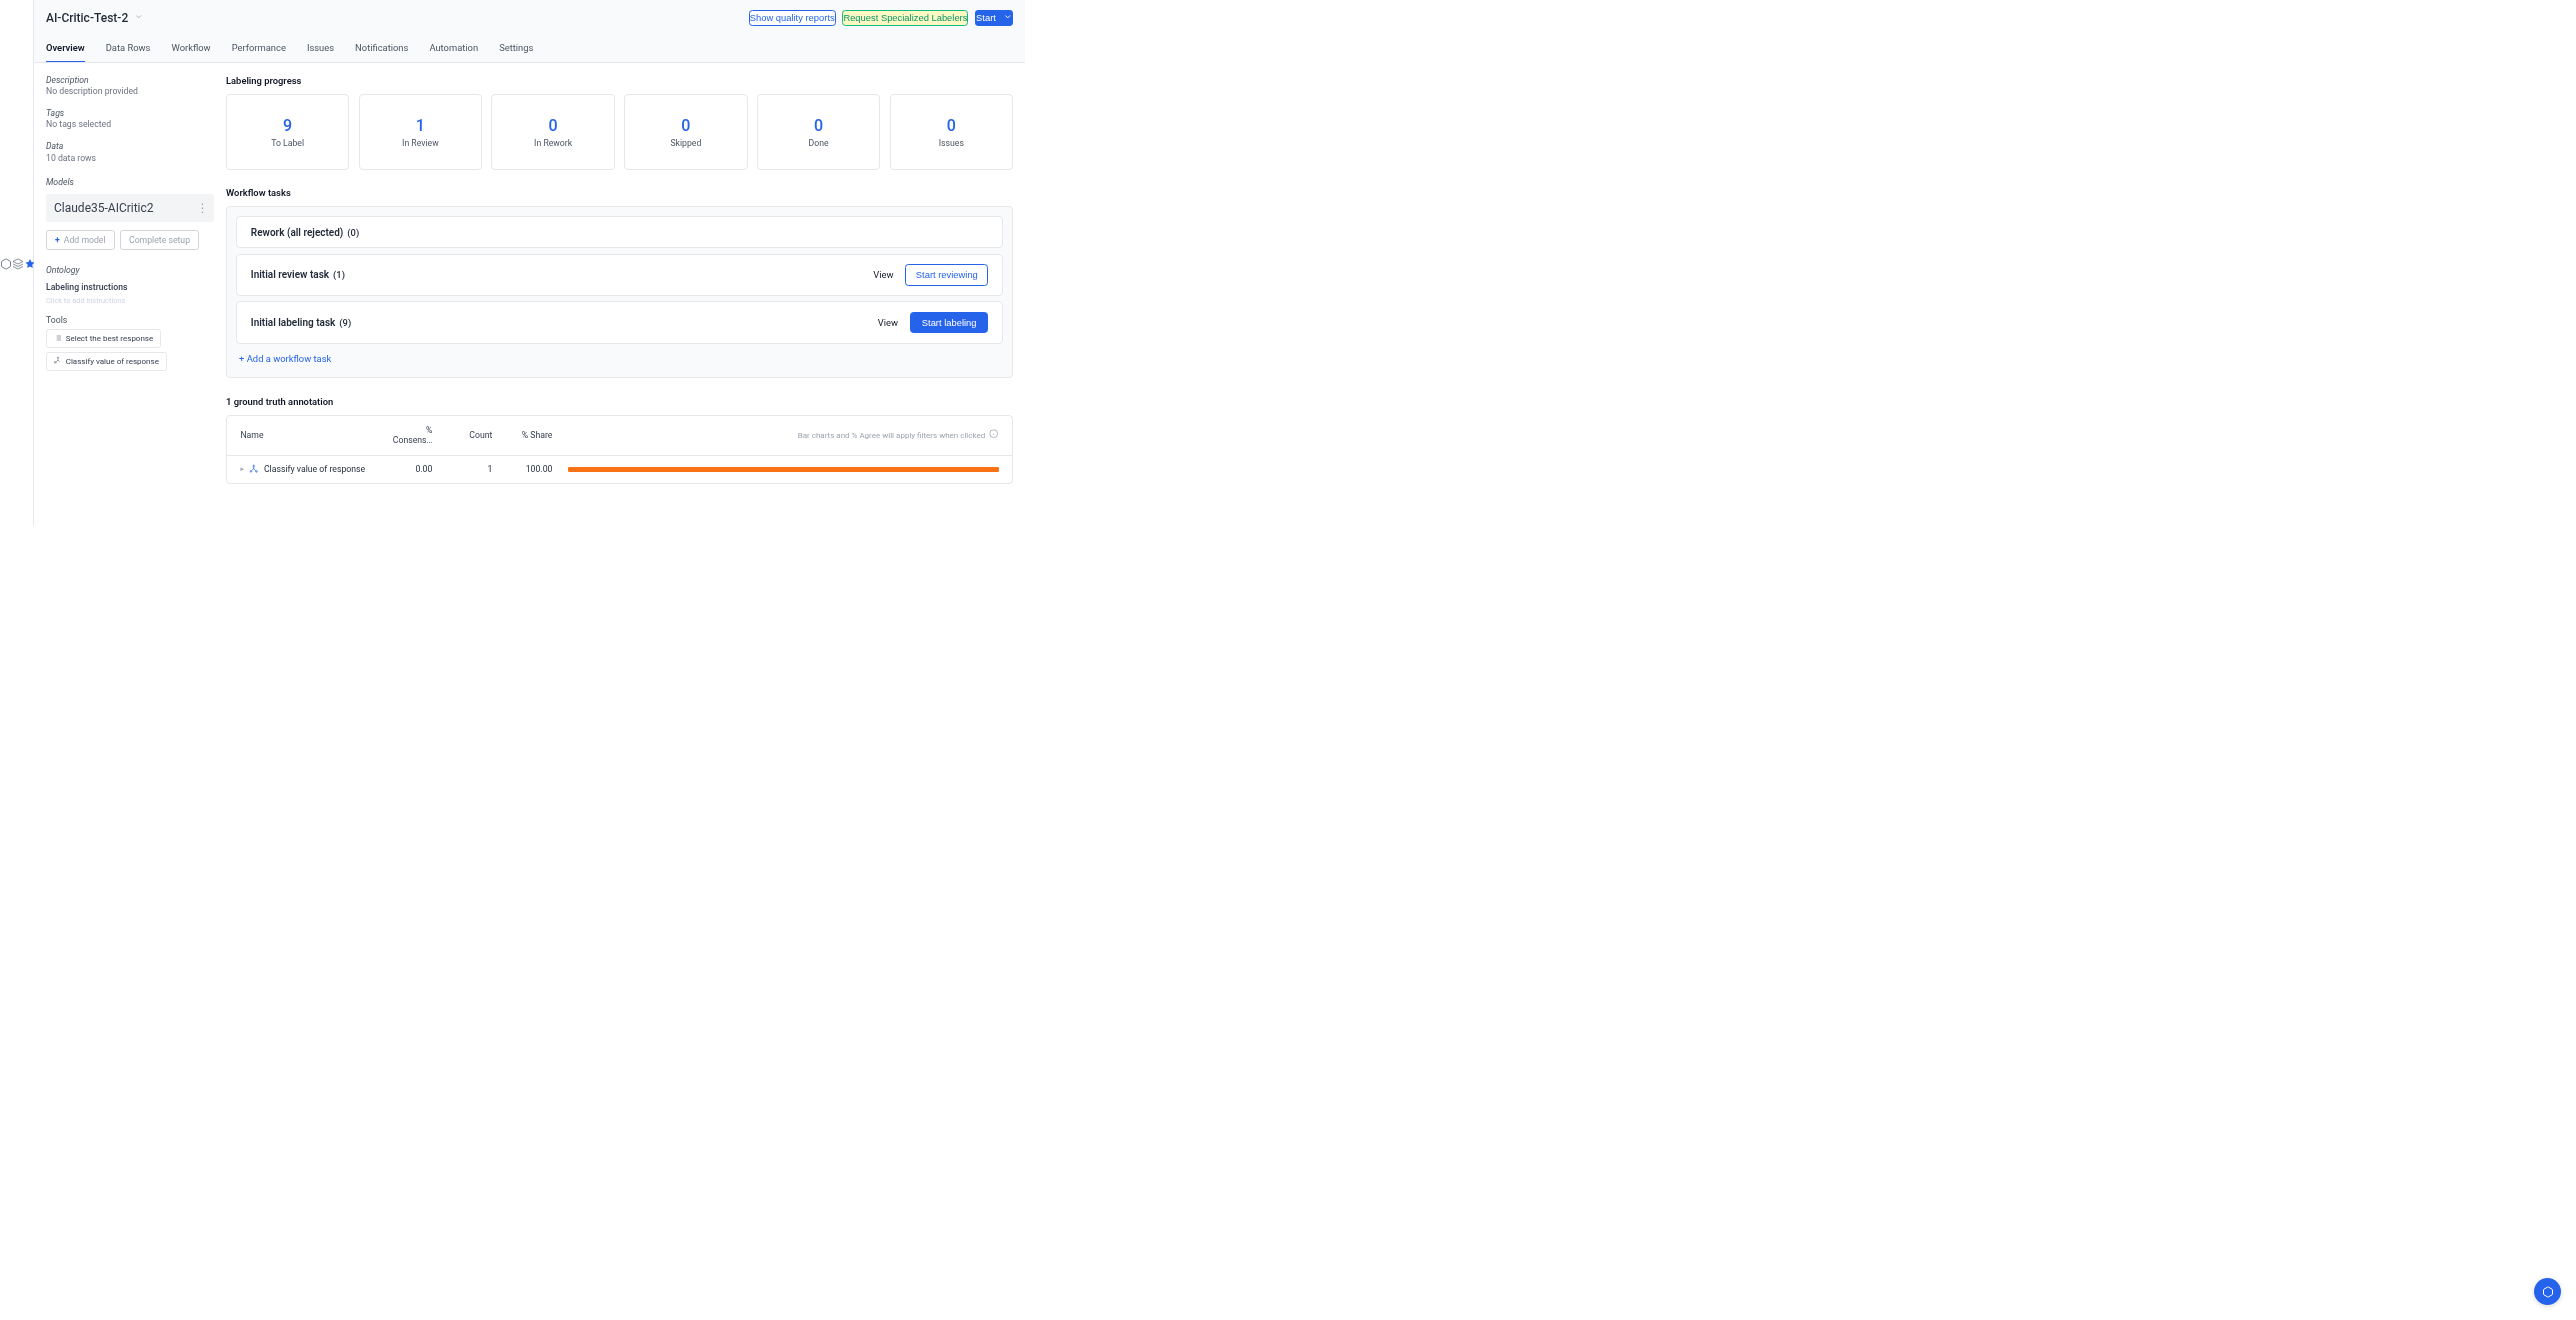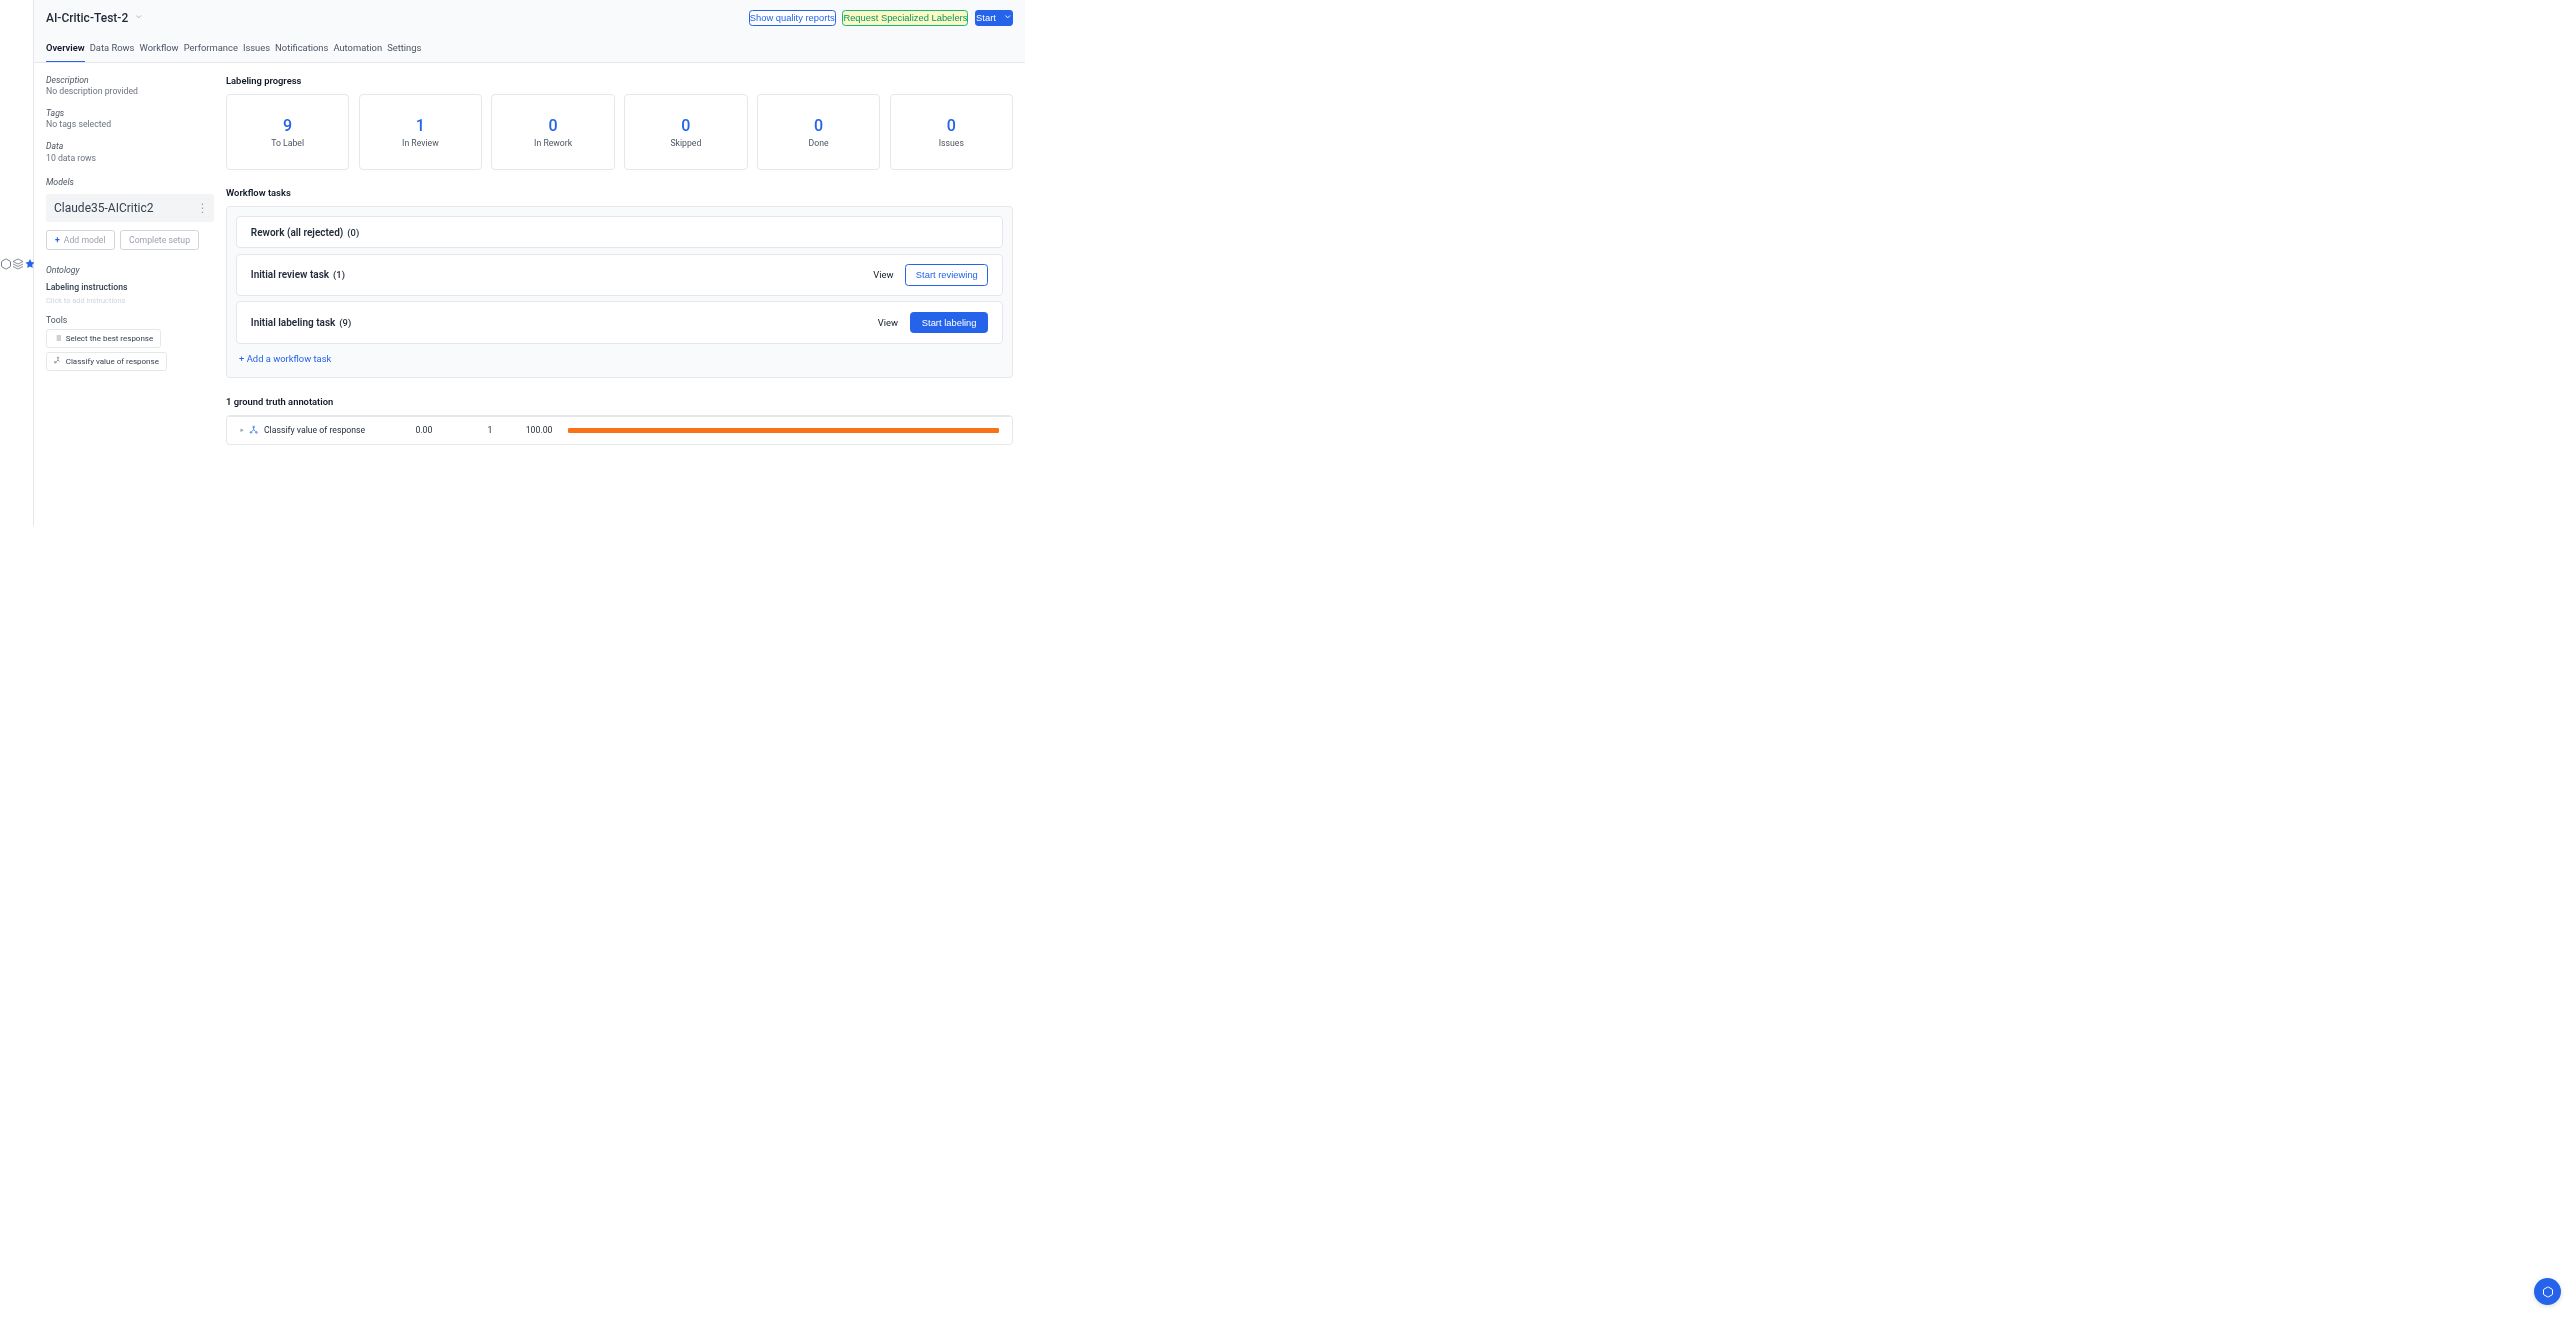--- a/index.html
+++ b/index.html
@@ -92,21 +92,21 @@
   }
   .btn-outline-blue { border-color: #2563eb; color: #2563eb; background: #fff; }
   .btn-outline-green { border-color: #10b981; color: #059669; background: #fef9c3; }
   .btn-primary { background: #2563eb; color: #fff; }
   .btn-primary .chev { margin-left: 2.7px; }
   .topbar .btn + .btn { margin-left: 6.7px; }
 
   .tabs-bar {
     display: flex;
     padding: 0 12px;
-    gap: 5px;
+    gap: 21px;
     border-bottom: 0.7px solid #e5e7eb;
     font-size: 9.4px;
     background: #f9fafc;
     text-align: center;
   }
   .tab {
     padding: 6.7px 0 8px 0;
     color: #4b5563;
     cursor: pointer;
     border-bottom: 1.3px solid transparent;
@@ -581,20 +581,36 @@
           <span class="wf-count">(9)</span>
           <div class="grow"></div>
           <span class="view-link">View</span>
           <button class="btn-primary-sm">Start labeling</button>
         </div>
         <div class="add-wf-link">+ Add a workflow task</div>
       </div>
 
       <h2>1 ground truth annotation</h2>
       <div class="gt-panel">
+        <div class="gt-header">
+          <div>Name</div>
+          <div style="text-align:right;padding-right:16px">% Consens…</div>
+          <div style="text-align:right;padding-right:16px">Count</div>
+          <div style="text-align:right;padding-right:16px">% Share</div>
+          <div class="hint">
+            <span>Bar charts and % Agree will apply filters when clicked</span>
+            <span>
+              <svg width="9.4" height="9.4" viewBox="0 0 24 24" fill="none" stroke="#9ca3af" stroke-width="2">
+                  <circle cx="12" cy="12" r="10"></circle>
+                  <line x1="12" y1="16" x2="12" y2="12"></line>
+                  <line x1="12" y1="8" x2="12.01" y2="8"></line>
+                </svg>
+            </span>
+          </div>
+        </div>
         <div class="gt-row">
           <div class="gt-name">
             <span class="expand-caret">▸</span>
             <span class="node-icon">
               <svg width="9.4" height="9.4" viewBox="0 0 24 24" fill="none" stroke="currentColor" stroke-width="2">
                   <circle cx="12" cy="5" r="2"></circle>
                   <circle cx="5" cy="19" r="2"></circle>
                   <circle cx="19" cy="19" r="2"></circle>
                   <path d="M12 7v5m0 0l-5 5m5-5l5 5"></path>
                 </svg>

